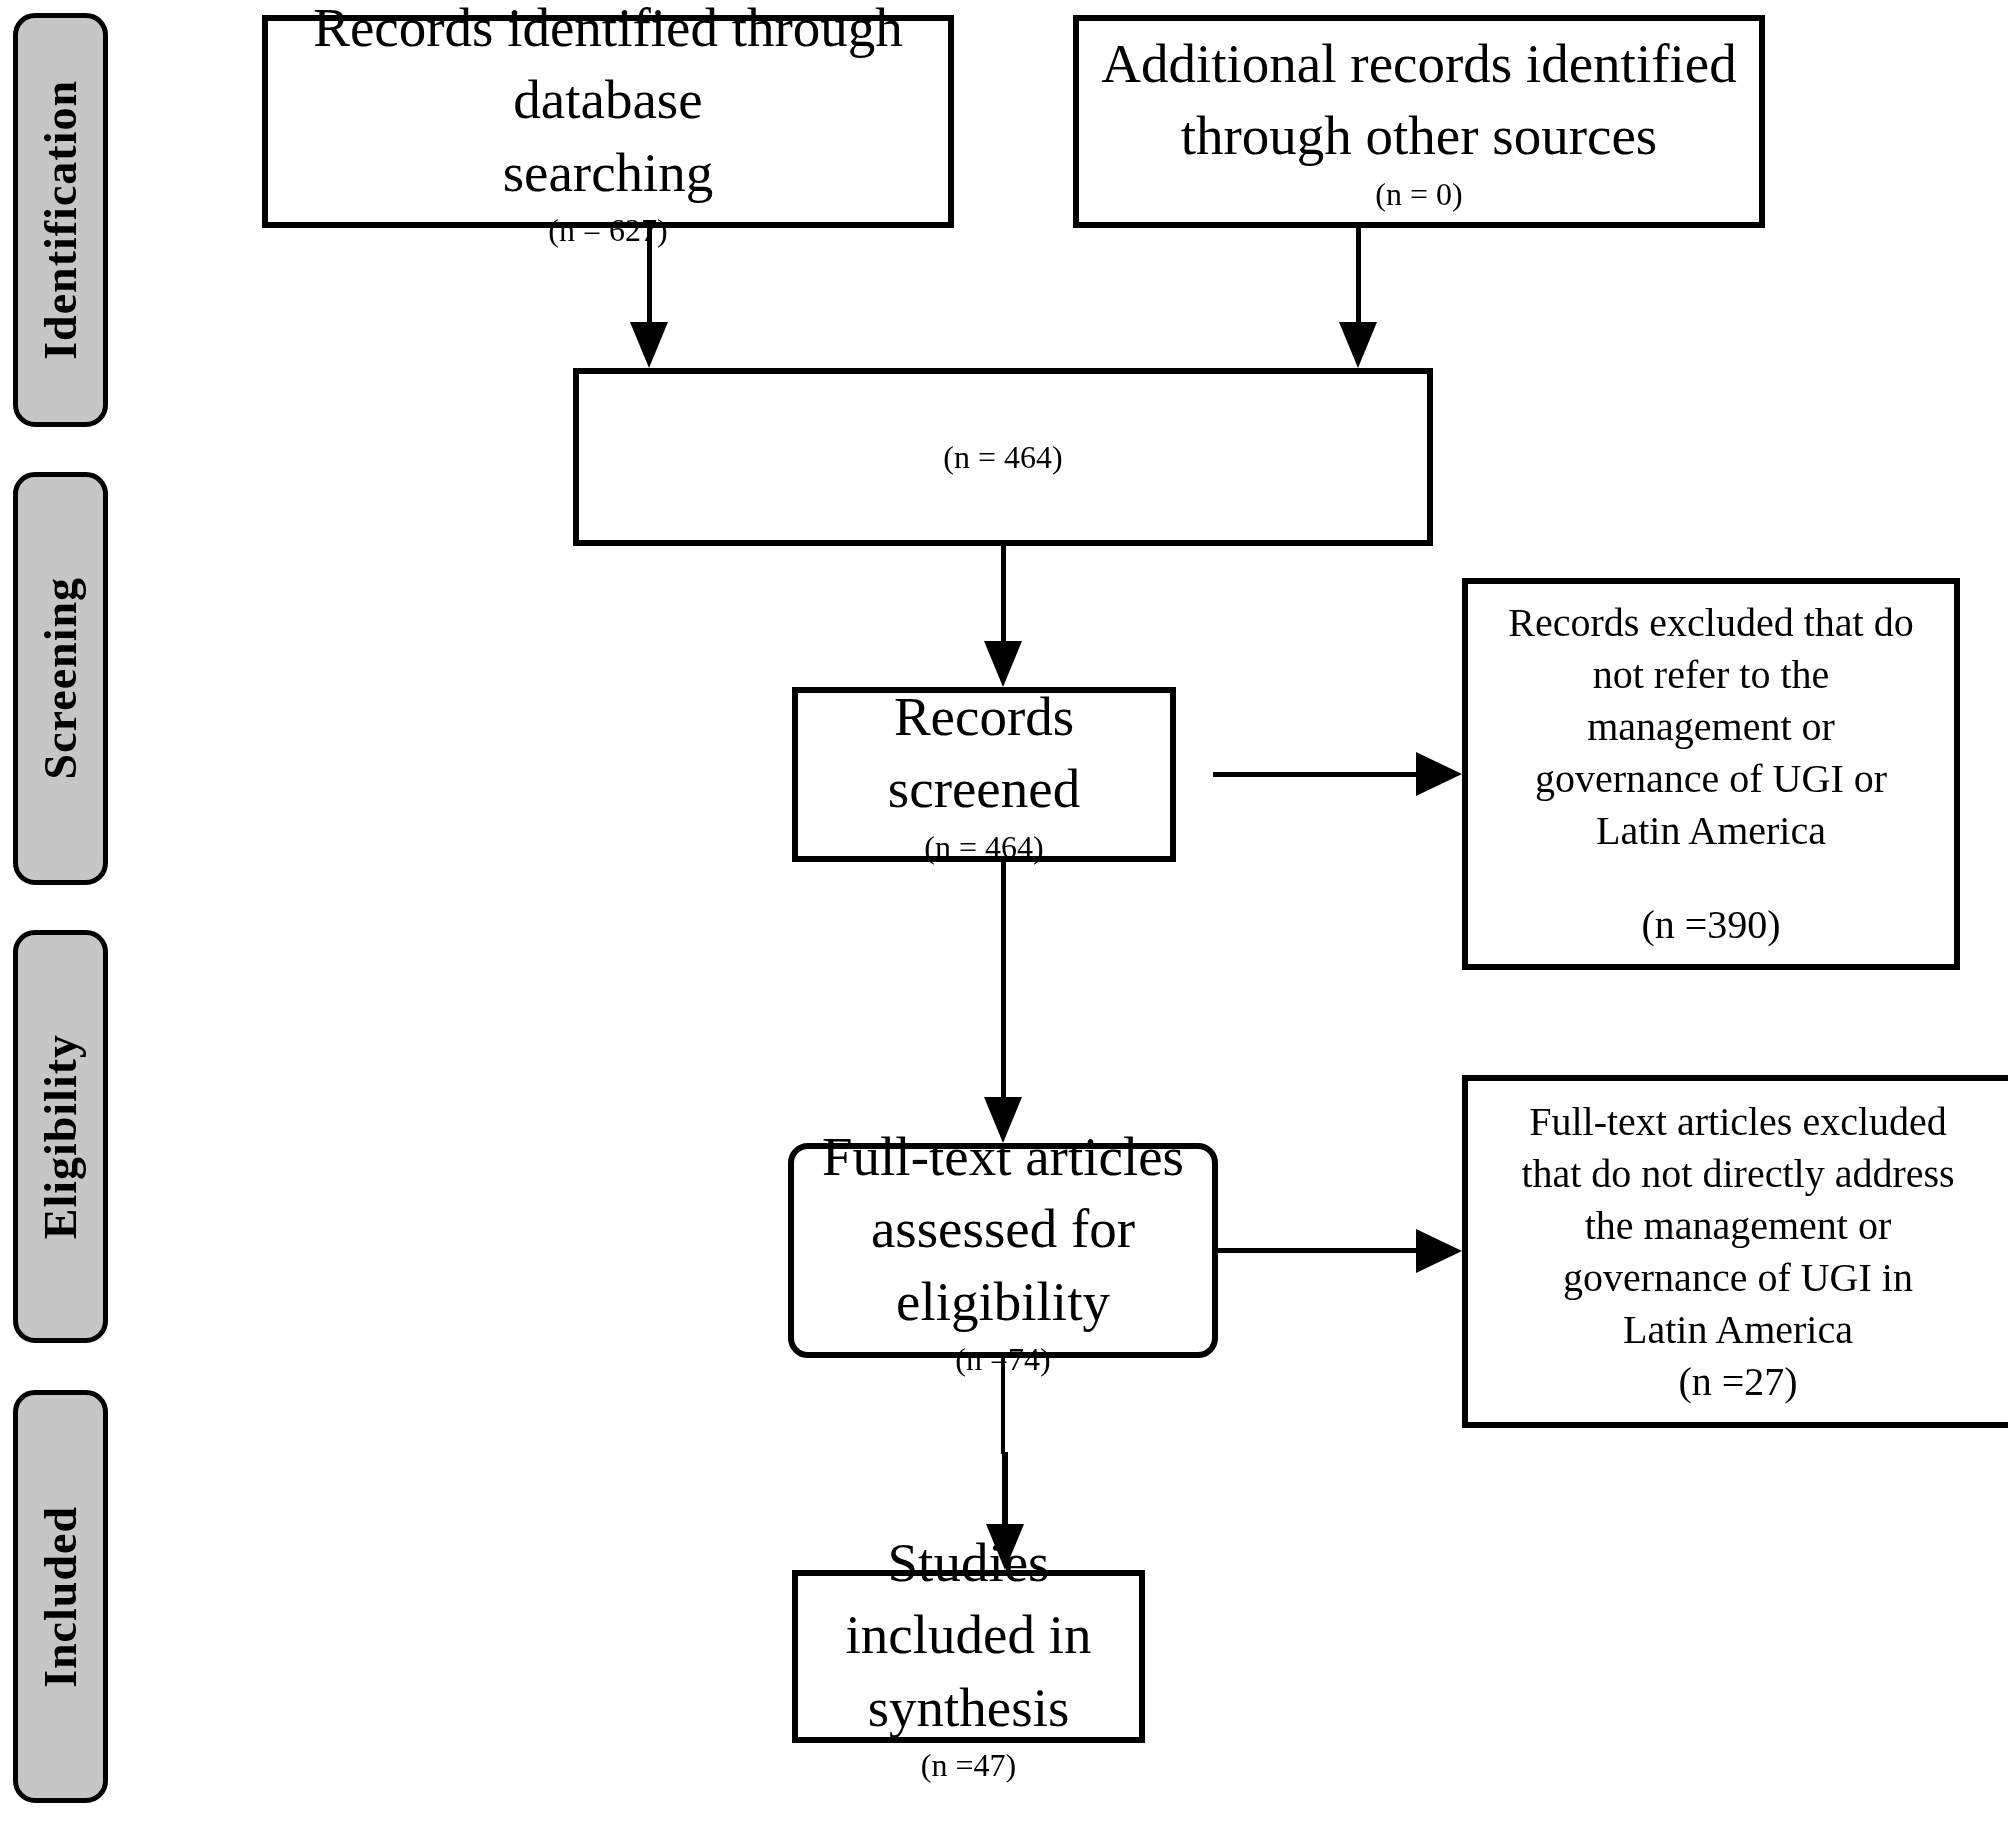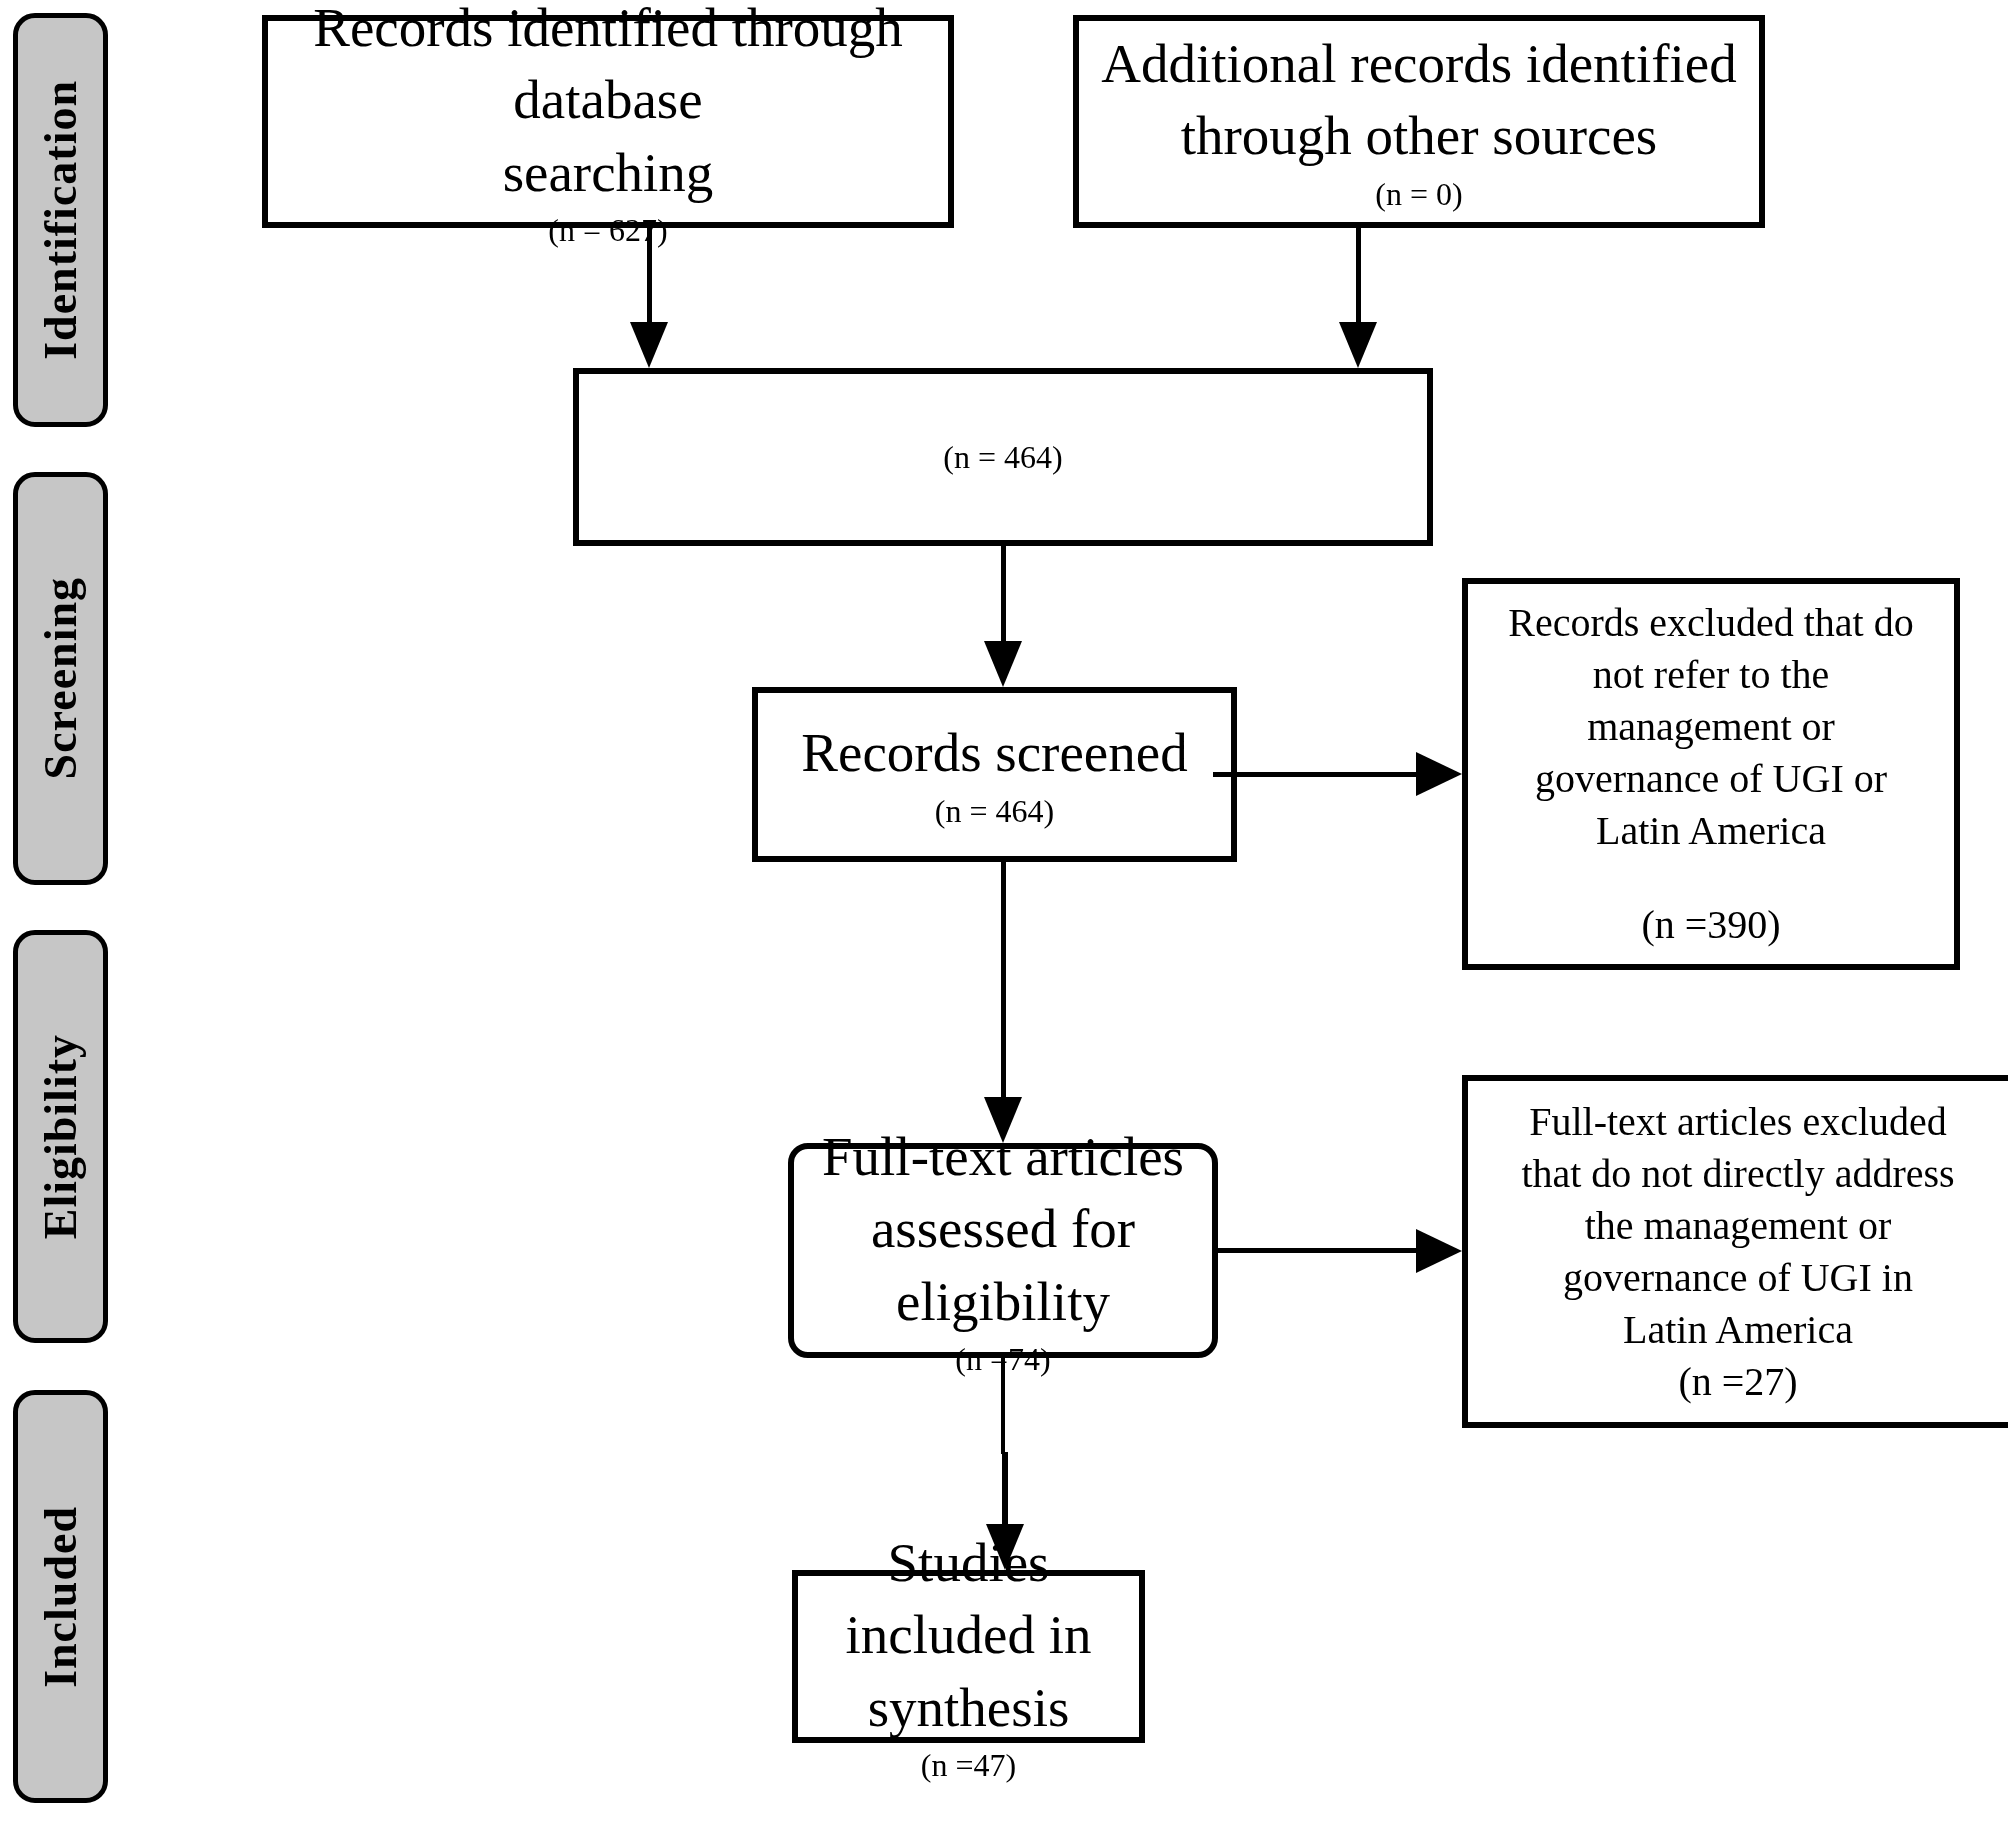--- a/index.html
+++ b/index.html
@@ -43,21 +43,21 @@
     align-items:center;justify-content:center;
     text-align:center;
   }
   .btext{white-space:pre-line;font-size:55px;line-height:1.32;}
   .bcount{font-size:32px;line-height:1.32;}
   .side .btext,.side .bcount{font-size:40px;line-height:1.3;}
 
   #box-database-search{left:262px;top:15px;width:692px;height:213px;}
   #box-other-sources{left:1073px;top:15px;width:692px;height:213px;}
   #box-after-duplicates{left:573px;top:368px;width:860px;height:178px;}
-  #box-records-screened{left:752px;top:687px;width:485px;height:175px;}
+  #box-records-screened{left:792px;top:687px;width:384px;height:175px;}
   #box-records-excluded{left:1462px;top:578px;width:498px;height:392px;padding:10px 8px;gap:42px;}
   #box-fulltext-assessed{left:788px;top:1143px;width:430px;height:215px;border-radius:20px;}
   #box-fulltext-excluded{left:1462px;top:1075px;width:552px;height:353px;padding:0 8px;}
   #box-studies-included{left:792px;top:1570px;width:353px;height:173px;}
 
   
   .vshaft{position:absolute;width:5px;background:#000;}
   .hshaft{position:absolute;height:5px;background:#000;}
   .head-down{
     position:absolute;width:0;height:0;

